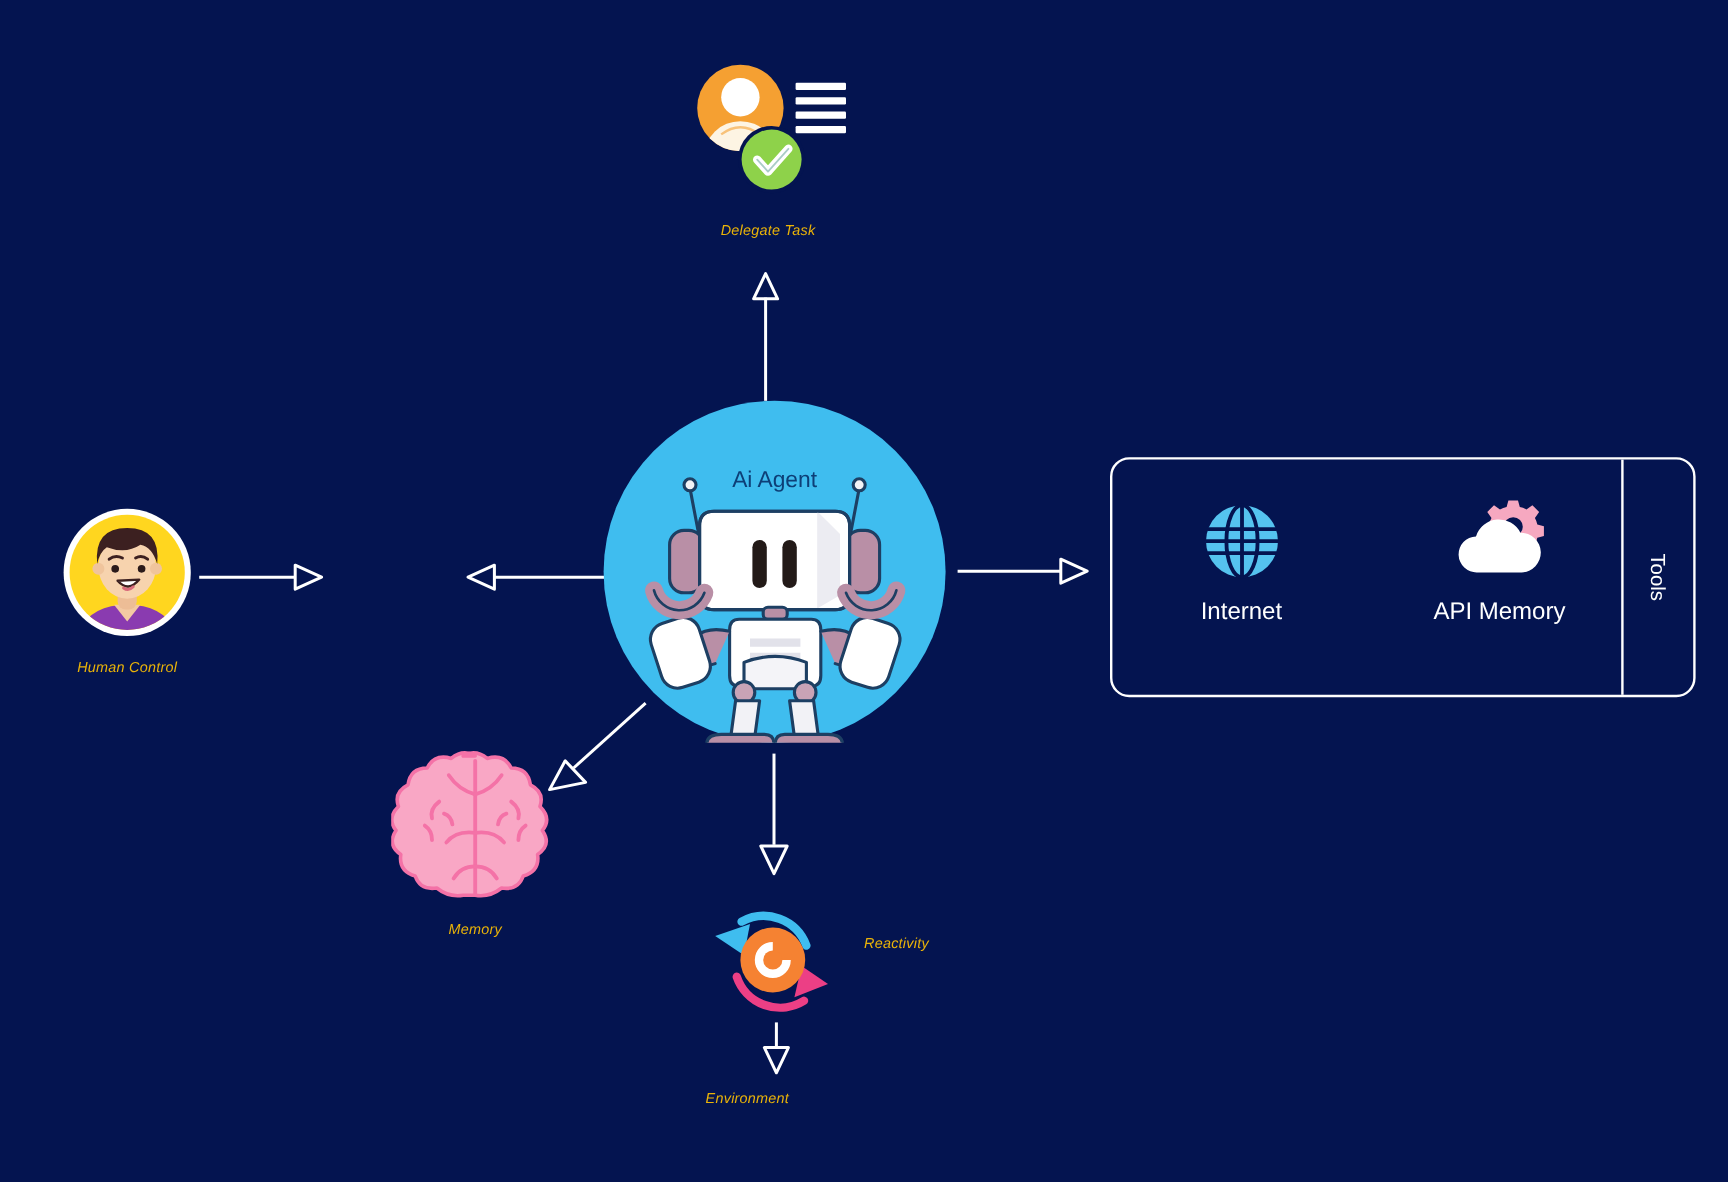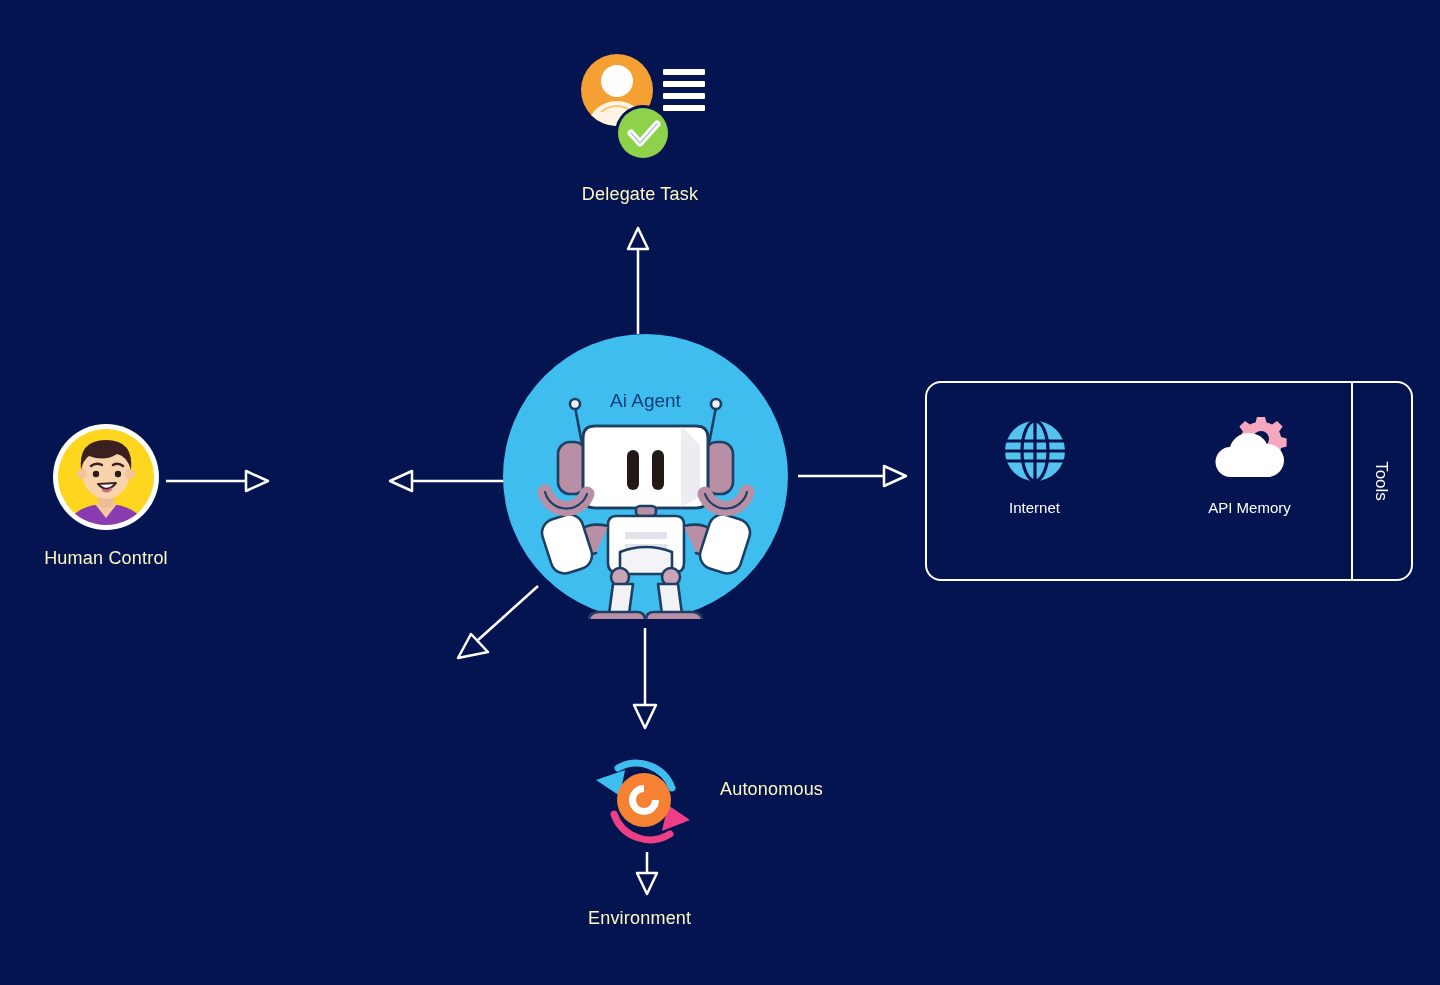--- a/index.html
+++ b/index.html
@@ -14,25 +14,26 @@
     position: relative;
     width: 1440px;
     height: 985px;
     background: #041450;
     overflow: hidden;
   }
   .node {
     position: absolute;
   }
   .label {
-    color: #fef9c3;
-    font-size: 18px;
+    color: #eab308;
+    font-size: 12px;
     font-family: "Liberation Sans", sans-serif;
     white-space: nowrap;
     letter-spacing: .2px;
+    font-style: italic;
   }
   .arrow-layer {
     position: absolute;
     left: 0; top: 0;
     width: 1440px; height: 985px;
     pointer-events: none;
   }
   
   #agent-circle {
     left: 503px; top: 334px;
@@ -79,21 +80,21 @@
     justify-content: space-around;
     align-items: flex-start;
   }
   .tool-item {
     width: 120px;
     text-align: center;
   }
   .tool-label {
     margin-top: 12px;
     color: #ffffff;
-    font-size: 15px;
+    font-size: 20px;
   }
   .tool-ico {
     height: 72px;
     display: flex;
     align-items: center;
     justify-content: center;
   }
   
   #delegate-node { left: 520px; top: 48px; width: 240px; text-align: center; }
   #delegate-node .label { margin-top: 14px; }
@@ -298,32 +299,57 @@
         </div>
         <div class="tool-label">API Memory</div>
       </div>
 
 
     </div>
     <div id="tools-divider"></div>
     <div id="tools-label">Tools</div>
   </div>
 
+  <div class="node" id="memory-node">
+    <svg width="140" height="132" viewBox="0 0 140 132">
+      <path fill="#f9a7c5" stroke="#f472a7" stroke-width="3" stroke-linejoin="round" d="M70 8
+               q-10 -6 -20 2 q-14 -4 -20 8 q-14 0 -16 14 q-12 6 -8 18 q-10 10 -2 20
+               q-8 12 4 20 q-2 14 12 18 q4 12 18 10 q10 8 22 6 q0 0 10 0
+               q12 2 22 -6 q14 2 18 -10 q14 -4 12 -18 q12 -8 4 -20 q8 -10 -2 -20
+               q4 -12 -8 -18 q-2 -14 -16 -14 q-6 -12 -20 -8 q-10 -8 -20 -2 z"></path>
+      <g stroke="#f472a7" stroke-width="3.2" fill="none" stroke-linecap="round">
+        <line x1="70" y1="12" x2="70" y2="124"></line>
+        <path d="M70 40 q-14 -4 -22 -16"></path>
+        <path d="M70 40 q14 -4 22 -16"></path>
+        <path d="M70 72 q-16 -2 -24 8"></path>
+        <path d="M70 72 q16 -2 24 8"></path>
+        <path d="M70 100 q-12 0 -18 10"></path>
+        <path d="M70 100 q12 0 18 10"></path>
+        <path d="M40 46 q-8 6 -6 14"></path>
+        <path d="M100 46 q8 6 6 14"></path>
+        <path d="M28 66 q6 4 6 12"></path>
+        <path d="M112 66 q-6 4 -6 12"></path>
+        <path d="M44 56 q6 2 7 9"></path>
+        <path d="M96 56 q-6 2 -7 9"></path>
+      </g>
+    </svg>
+    <div class="label">Memory</div>
+  </div>
 
   <div class="node" id="reactivity-node">
     <svg width="136" height="118" viewBox="0 0 136 118">
 
       <path d="M40 26 a38 38 0 0 1 54 20" fill="none" stroke="#3fbdef" stroke-width="7" stroke-linecap="round"></path>
       <polygon points="18 38 47 28 42 54" fill="#3fbdef"></polygon>
 
       <path d="M92 92 a38 38 0 0 1 -56 -20" fill="none" stroke="#ec3f85" stroke-width="7" stroke-linecap="round"></path>
       <polygon points="112 78 84 89 90 63" fill="#ec3f85"></polygon>
 
       <circle cx="66" cy="58" r="27" fill="#f58232"></circle>
       <path d="M66 43 a15 15 0 1 0 15 15 h-15 z" fill="#ffffff"></path>
       <circle cx="66" cy="58" r="8" fill="#f58232"></circle>
     </svg>
   </div>
-  <div class="label" id="reactivity-label">Autonomous</div>
+  <div class="label" id="reactivity-label">Reactivity</div>
 
   <div class="label" id="environment-label">Environment</div>
 
 </div>
 
 </body></html>

